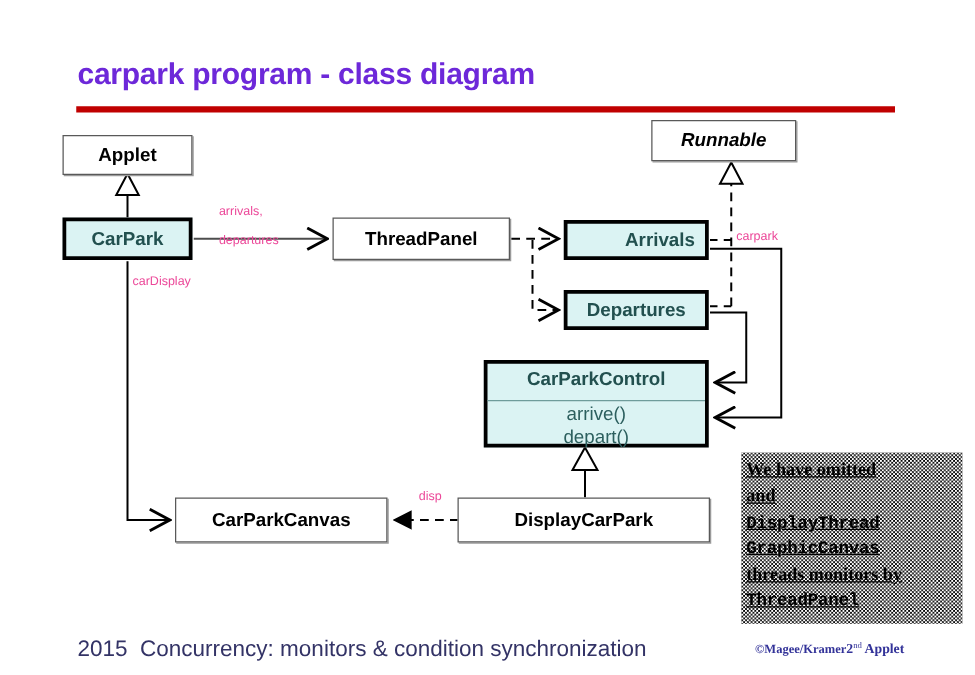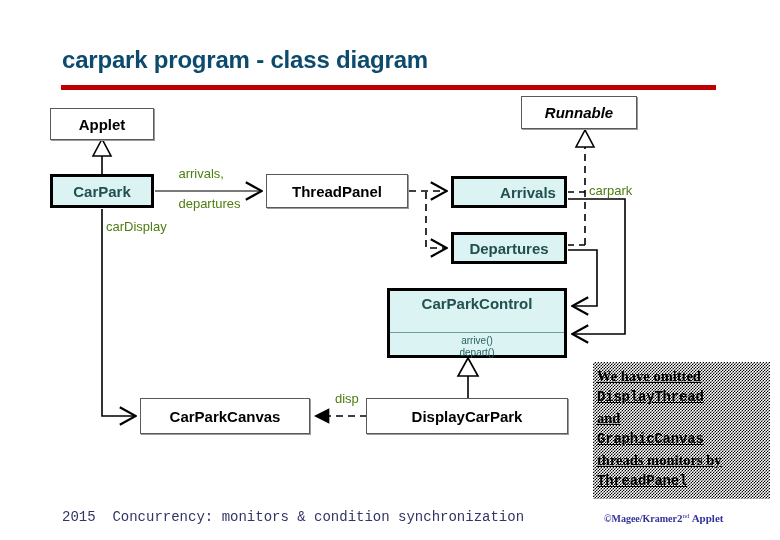--- a/index.html
+++ b/index.html
@@ -23,21 +23,21 @@
   }
   
   #slide-title {
     position: absolute;
     left: 62px;
     top: 46px;
     width: 660px;
     font-family: "Liberation Sans", sans-serif;
     font-size: 24px;
     font-weight: bold;
-    color: #0c4a6e;
+    color: #6d28d9;
     letter-spacing: -0.2px;
     white-space: nowrap;
   }
   #title-rule {
     position: absolute;
     left: 61px;
     top: 85px;
     width: 655px;
     height: 5px;
     background: #c00000;
@@ -81,42 +81,42 @@
     justify-content: flex-start;
     padding: 0;
   }
   .cls-box.compartment .cls-title {
     width: 100%;
     text-align: center;
     font-weight: bold;
     font-size: 15px;
     color: #22504f;
     padding-top: 4px;
-    padding-bottom: 20px;
+    padding-bottom: 8px;
     border-bottom: 1px solid #6f9c9b;
     box-sizing: border-box;
   }
   .cls-ops {
     width: 100%;
     text-align: center;
     font-weight: normal;
-    font-size: 10px;
+    font-size: 15px;
     color: #2c5f5e;
     padding-top: 2px;
     box-sizing: border-box;
     line-height: 1.22;
   }
   .cls-op { display: block; }
   
   .edge-label {
     position: absolute;
     font-family: "Liberation Sans", sans-serif;
-    font-size: 13px;
+    font-size: 10px;
     font-weight: normal;
-    color: #4d7c0f;
+    color: #ec4899;
     white-space: pre;
     line-height: 1.15;
   }
   
   #note-box {
     position: absolute;
     left: 593px;
     top: 362px;
     width: 177px;
     height: 137px;
@@ -144,22 +144,22 @@
     font-family: "Liberation Mono", monospace;
     font-weight: bold;
     font-size: 14px;
     letter-spacing: -0.2px;
   }
   
   #footer-left {
     position: absolute;
     left: 62px;
     top: 509px;
-    font-family: Liberation Mono, monospace;
-    font-size: 14px;
+    font-family: Liberation Sans, sans-serif;
+    font-size: 18px;
     color: #333366;
     white-space: pre;
   }
   #footer-right {
     position: absolute;
     left: 604px;
     top: 512px;
     font-family: "Liberation Serif", serif;
     font-size: 10px;
     color: #333399;
@@ -295,22 +295,22 @@
   </div>
 
   <div class="edge-label" style="left:106px; top:220px;">carDisplay</div>
 
   <div class="edge-label" style="left:589px; top:184px;">carpark</div>
 
   <div class="edge-label" style="left:335px; top:392px;">disp</div>
 
   <div id="note-box">
     <span class="note-line">We have omitted</span>
+    <span class="note-line">and</span>
     <span class="note-line code">DisplayThread</span>
-    <span class="note-line">and</span>
     <span class="note-line code">GraphicCanvas</span>
     <span class="note-line">threads monitors by</span>
     <span class="note-line code">ThreadPanel</span>
   </div>
 
   <div id="footer-left">2015  Concurrency: monitors &amp; condition synchronization</div>
 
   <div id="footer-right">
     <span class="fr-copy">©Magee/Kramer</span><span class="fr-ed">2</span><span class="fr-sup">nd</span><span class="fr-ed"> Applet</span>
   </div>

